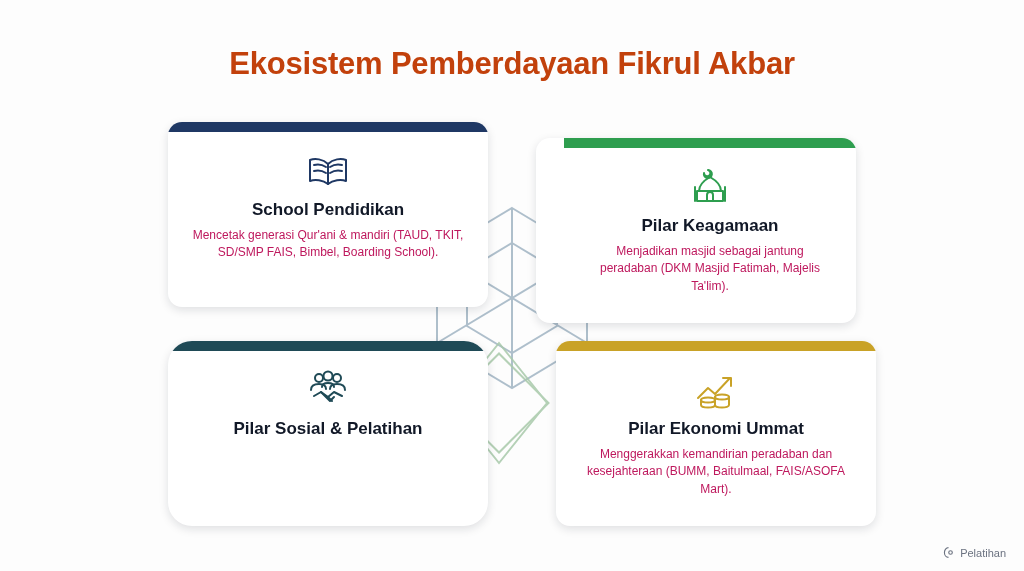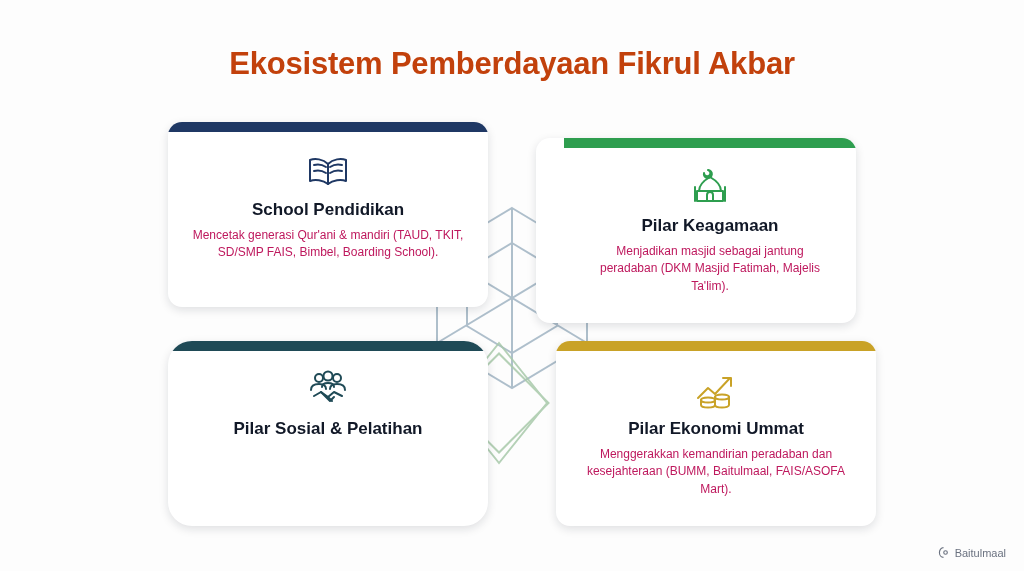--- a/index.html
+++ b/index.html
@@ -206,16 +206,16 @@
       </div>
     </div>
 
   </div>
 
   <div class="watermark">
     <svg width="13" height="13" viewBox="0 0 16 16">
       <path d="M8 2 C5 2 3 5 3 8 C3 11 5 14 8 14" fill="none" stroke="#6b7280" stroke-width="1.4"></path>
       <circle cx="10.5" cy="8" r="2.2" fill="none" stroke="#6b7280" stroke-width="1.4"></circle>
     </svg>
-    <span>Baitulmaal</span>
+    <span>Pelatihan</span>
   </div>
 
 </div>
 
 </body></html>

